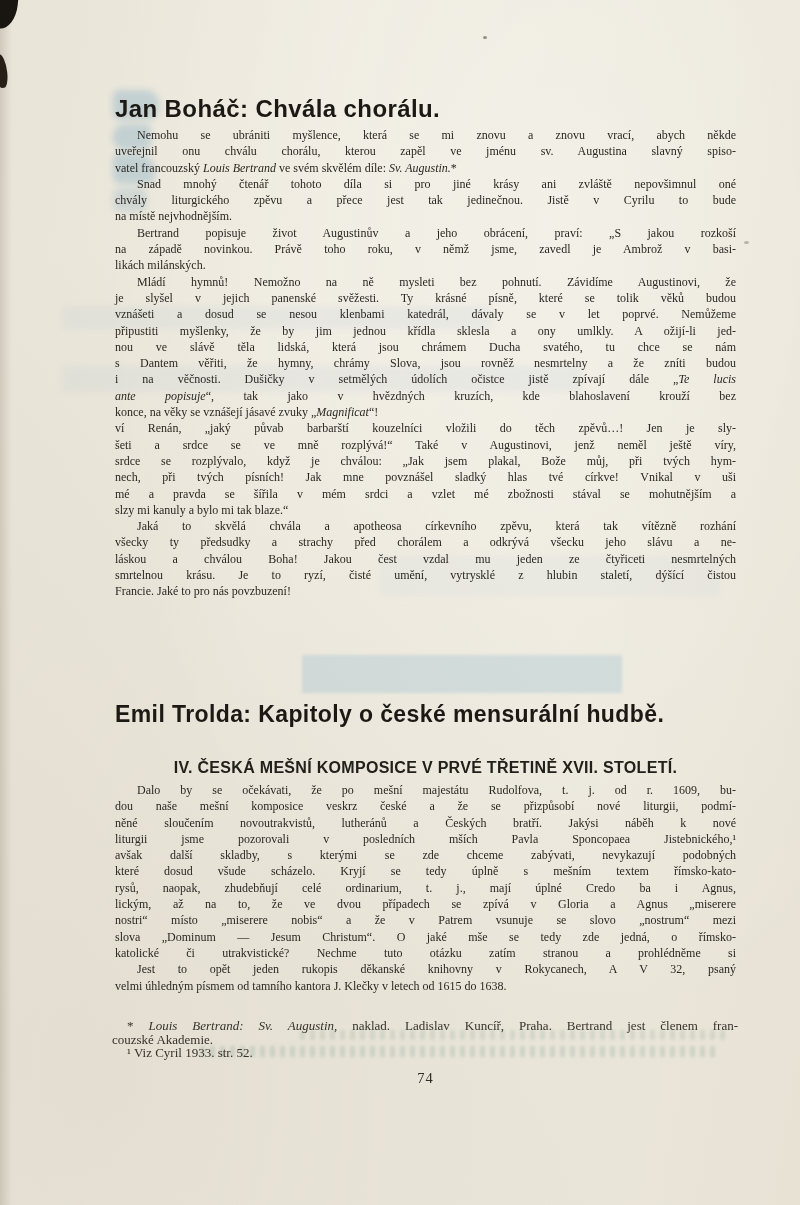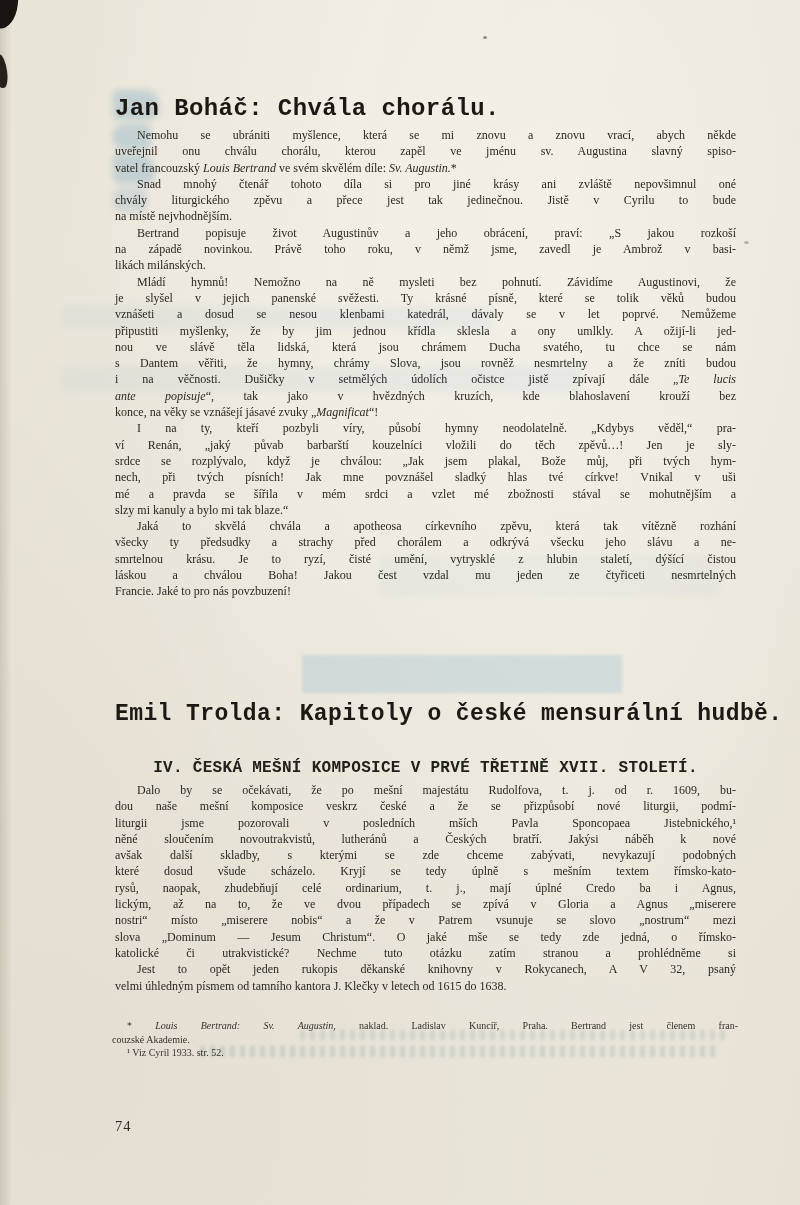--- a/index.html
+++ b/index.html
@@ -26,50 +26,50 @@
   .bleed.rect{background:rgba(133,176,204,0.26);filter:blur(1.5px);border-radius:2px;}
   .bleed.band{background:rgba(140,180,208,0.09);filter:blur(3px);border-radius:4px;}
   .bleed.letters{filter:blur(3px);}
   .bleed.letters i{display:block;width:46px;margin:4px 0;background:rgba(95,150,185,0.28);}
   .bleed.ghostline{filter:blur(1.6px);
     background:repeating-linear-gradient(90deg, rgba(100,140,128,0.30) 0 5px, transparent 5px 10px);
     border-radius:2px;}
   
   .title{
     position:absolute;left:115px;
-    font-family:Liberation Mono, monospace;
+    font-family:Liberation Sans, sans-serif;
     font-weight:bold;color:#1c1915;letter-spacing:0.4px;white-space:nowrap;
   }
   .title.t1{top:79px;font-size:24px;}
   .title.t2{top:692px;font-size:23px;margin-top:9px;}
   .section-heading{
     position:absolute;left:115px;top:746px;width:621px;
-    font-family:Liberation Mono, monospace;
+    font-family:Liberation Sans, sans-serif;
     font-weight:bold;font-size:16px;letter-spacing:0.3px;
     color:#22201b;text-align:center;white-space:nowrap;
   }
   .body-block{
     position:absolute;width:621px;
     font-size:12px;line-height:16.3px;
     text-rendering:optimizeLegibility;
   }
   .body-block.b1{left:115px;top:127px;}
   .body-block.b2{left:115px;top:782px;}
   .para{margin:0;}
   .line{text-align:justify;text-align-last:justify;white-space:normal;}
   .line.last{text-align-last:left;}
   .line.indent{text-indent:22px;}
   .footnotes{
     position:absolute;left:112px;top:1019px;width:626px;
-    font-size:10px;line-height:13.6px;color:#36322b;
+    font-size:13px;line-height:13.6px;color:#36322b;
   }
   .footnotes .line.indent{text-indent:15px;}
   .page-number{
-    position:absolute;left:115px;top:1118px;width:621px;
-    font-size:14.5px;color:#2f2c26;letter-spacing:1px;
+    position:absolute;left:115px;top:1070px;width:621px;
+    text-align:center;font-size:14.5px;color:#2f2c26;letter-spacing:1px;
   }
 </style>
 </head>
 <body>
 
 <div class="page">
 
   <div class="edge-shade"></div>
   <div class="artifact corner"></div>
   <div class="artifact edge"></div>
@@ -111,44 +111,44 @@
         <div class="line">je slyšel v jejich panenské svěžesti. Ty krásné písně, které se tolik věků budou</div>
         <div class="line">vznášeti a dosud se nesou klenbami katedrál, dávaly se v let poprvé. Nemůžeme</div>
         <div class="line">připustiti myšlenky, že by jim jednou křídla sklesla a ony umlkly. A ožijí-li jed-</div>
         <div class="line">nou ve slávě těla lidská, která jsou chrámem Ducha svatého, tu chce se nám</div>
         <div class="line">s Dantem věřiti, že hymny, chrámy Slova, jsou rovněž nesmrtelny a že zníti budou</div>
         <div class="line">i na věčnosti. Dušičky v setmělých údolích očistce jistě zpívají dále „<i>Te lucis</i></div>
         <div class="line"><i>ante popisuje</i>“, tak jako v hvězdných kruzích, kde blahoslavení krouží bez</div>
         <div class="line last">konce, na věky se vznášejí jásavé zvuky „<i>Magnificat</i>“!</div>
       </div>
       <div class="para">
-        <div class="line indent">I na ty, kteří pozbyli víry, působí hymny neodolatelně. „Kdybys věděl,“ pra-</div>
         <div class="line">ví Renán, „jaký půvab barbarští kouzelníci vložili do těch zpěvů…! Jen je sly-</div>
+        <div class="line">šeti a srdce se ve mně rozplývá!“ Také v Augustinovi, jenž neměl ještě víry,</div>
         <div class="line">srdce se rozplývalo, když je chválou: „Jak jsem plakal, Bože můj, při tvých hym-</div>
         <div class="line">nech, při tvých písních! Jak mne povznášel sladký hlas tvé církve! Vnikal v uši</div>
         <div class="line">mé a pravda se šířila v mém srdci a vzlet mé zbožnosti stával se mohutnějším a</div>
         <div class="line last">slzy mi kanuly a bylo mi tak blaze.“</div>
       </div>
       <div class="para">
         <div class="line indent">Jaká to skvělá chvála a apotheosa církevního zpěvu, která tak vítězně rozhání</div>
         <div class="line">všecky ty předsudky a strachy před chorálem a odkrývá všecku jeho slávu a ne-</div>
+        <div class="line">láskou a chválou Boha! Jakou čest vzdal mu jeden ze čtyřiceti nesmrtelných</div>
         <div class="line">smrtelnou krásu. Je to ryzí, čisté umění, vytrysklé z hlubin staletí, dýšící čistou</div>
-        <div class="line">láskou a chválou Boha! Jakou čest vzdal mu jeden ze čtyřiceti nesmrtelných</div>
         <div class="line last">Francie. Jaké to pro nás povzbuzení!</div>
       </div>
     </div>
 
   <h1 class="title t2">Emil Trolda: Kapitoly o české mensurální hudbě.</h1>
   <h2 class="section-heading">IV. ČESKÁ MEŠNÍ KOMPOSICE V PRVÉ TŘETINĚ XVII. STOLETÍ.</h2>
   <div class="body-block b2">
       <div class="para">
         <div class="line indent">Dalo by se očekávati, že po mešní majestátu Rudolfova, t. j. od r. 1609, bu-</div>
         <div class="line">dou naše mešní komposice veskrz české a že se přizpůsobí nové liturgii, podmí-</div>
+        <div class="line">něné sloučením novoutrakvistů, lutheránů a Českých bratří. Jakýsi náběh k nové</div>
         <div class="line">liturgii jsme pozorovali v posledních mších Pavla Sponcopaea Jistebnického,¹</div>
-        <div class="line">něné sloučením novoutrakvistů, lutheránů a Českých bratří. Jakýsi náběh k nové</div>
         <div class="line">avšak další skladby, s kterými se zde chceme zabývati, nevykazují podobných</div>
         <div class="line">které dosud všude scházelo. Kryjí se tedy úplně s mešním textem římsko-kato-</div>
         <div class="line">rysů, naopak, zhudebňují celé ordinarium, t. j., mají úplné Credo ba i Agnus,</div>
         <div class="line">lickým, až na to, že ve dvou případech se zpívá v Gloria a Agnus „miserere</div>
         <div class="line">nostri“ místo „miserere nobis“ a že v Patrem vsunuje se slovo „nostrum“ mezi</div>
         <div class="line">slova „Dominum — Jesum Christum“. O jaké mše se tedy zde jedná, o římsko-</div>
         <div class="line">katolické či utrakvistické? Nechme tuto otázku zatím stranou a prohlédněme si</div>
       </div>
       <div class="para">
         <div class="line indent">Jest to opět jeden rukopis děkanské knihovny v Rokycanech, A V 32, psaný</div>

